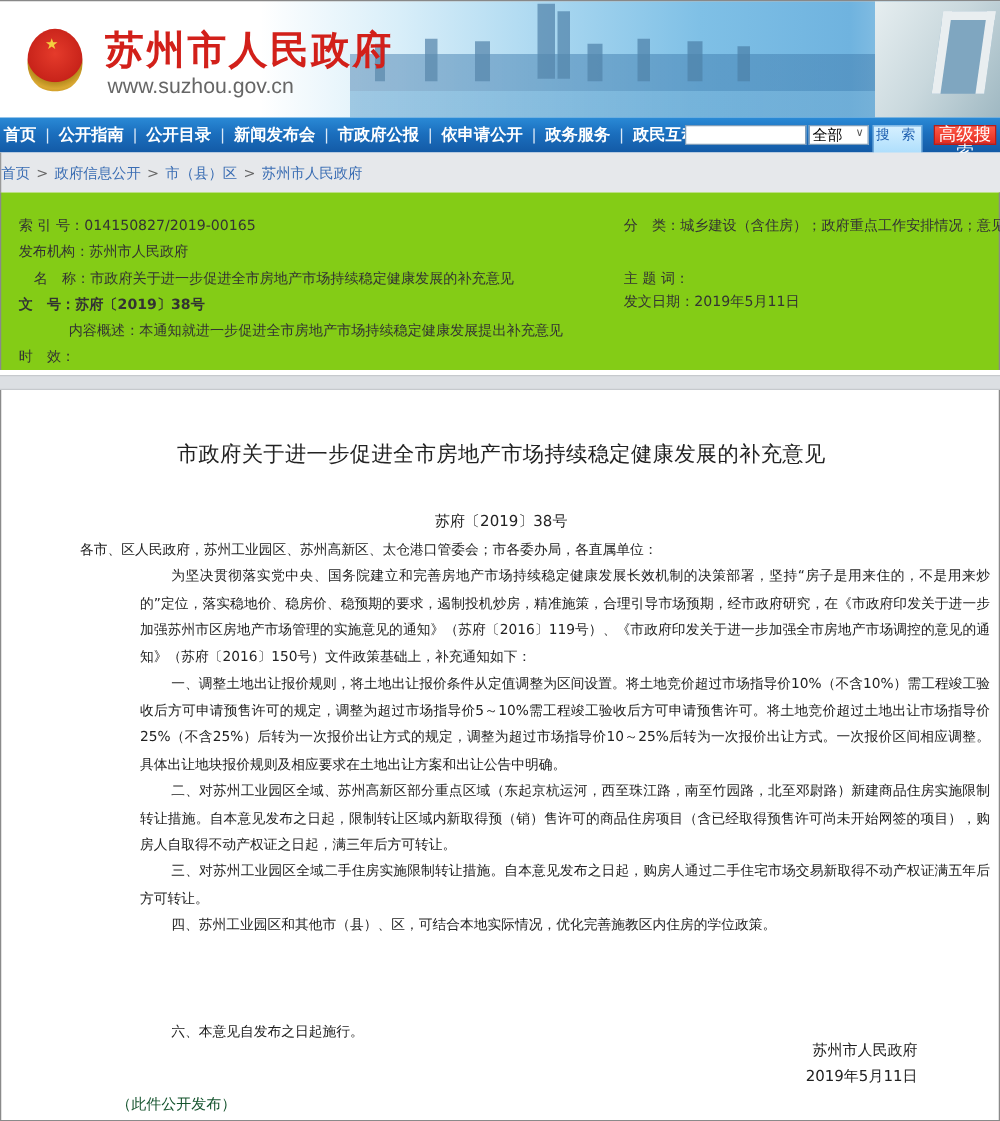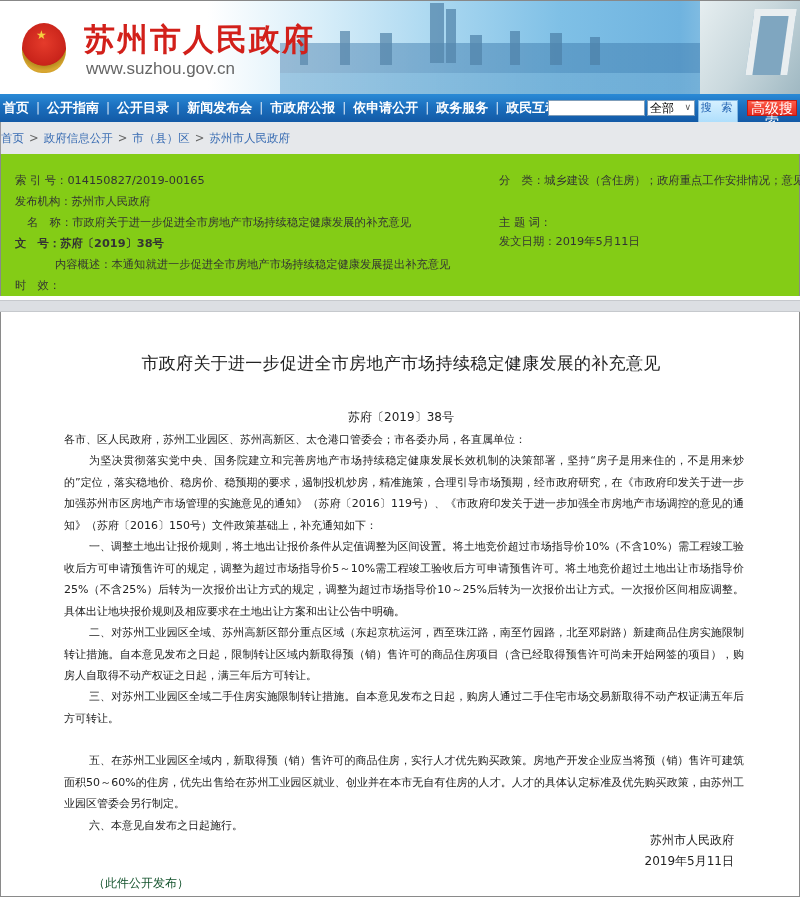--- a/index.html
+++ b/index.html
@@ -105,21 +105,21 @@
   }
   .doc-title {
     position: absolute; left: 0; top: 40px; width: 800px; text-align: center;
     font-size: 17px; color: #222; letter-spacing: 0.3px;
   }
   .doc-number { position: absolute; left: 0; top: 97px; width: 800px; text-align: center; font-size: 12px; color: #222; }
   .para {
     position: absolute; left: 63px; width: 680px; font-size: 11px; line-height: 21.5px; color: #222;
     text-align: justify;
   }
-  .indent { text-indent: 25px; }
+  .indent { text-indent: 25px; margin-left: 48px; }
   .sign { position: absolute; right: 65px; font-size: 12px; color: #222; text-align: right; }
   .note { position: absolute; left: 92px; font-size: 12px; color: #14532d; }
 </style>
 </head>
 <body>
 
 <div class="banner">
   <div class="skyline">
     <div class="tower" style="left:150px;top:-18px;width:14px;height:60px;"></div>
     <div class="tower" style="left:166px;top:-12px;width:10px;height:54px;"></div>
@@ -211,19 +211,19 @@
 
 <div class="doc">
   <div class="doc-title">市政府关于进一步促进全市房地产市场持续稳定健康发展的补充意见</div>
   <div class="doc-number">苏府〔2019〕38号</div>
 
   <div class="para" style="top:117px;">各市、区人民政府，苏州工业园区、苏州高新区、太仓港口管委会；市各委办局，各直属单位：</div>
   <div class="para indent" style="top:138px;">为坚决贯彻落实党中央、国务院建立和完善房地产市场持续稳定健康发展长效机制的决策部署，坚持“房子是用来住的，不是用来炒的”定位，落实稳地价、稳房价、稳预期的要求，遏制投机炒房，精准施策，合理引导市场预期，经市政府研究，在《市政府印发关于进一步加强苏州市区房地产市场管理的实施意见的通知》（苏府〔2016〕119号）、《市政府印发关于进一步加强全市房地产市场调控的意见的通知》（苏府〔2016〕150号）文件政策基础上，补充通知如下：</div>
   <div class="para indent" style="top:224px;">一、调整土地出让报价规则，将土地出让报价条件从定值调整为区间设置。将土地竞价超过市场指导价10%（不含10%）需工程竣工验收后方可申请预售许可的规定，调整为超过市场指导价5～10%需工程竣工验收后方可申请预售许可。将土地竞价超过土地出让市场指导价25%（不含25%）后转为一次报价出让方式的规定，调整为超过市场指导价10～25%后转为一次报价出让方式。一次报价区间相应调整。具体出让地块报价规则及相应要求在土地出让方案和出让公告中明确。</div>
   <div class="para indent" style="top:374px;">三、对苏州工业园区全域二手住房实施限制转让措施。自本意见发布之日起，购房人通过二手住宅市场交易新取得不动产权证满五年后方可转让。</div>
   <div class="para indent" style="top:310px;">二、对苏州工业园区全域、苏州高新区部分重点区域（东起京杭运河，西至珠江路，南至竹园路，北至邓尉路）新建商品住房实施限制转让措施。自本意见发布之日起，限制转让区域内新取得预（销）售许可的商品住房项目（含已经取得预售许可尚未开始网签的项目），购房人自取得不动产权证之日起，满三年后方可转让。</div>
-  <div class="para indent" style="top:438px;">五、在苏州工业园区全域内，新取得预（销）售许可的商品住房，实行人才优先购买政策。房地产开发企业应当将预（销）售许可建筑面积50～60%的住房，优先出售给在苏州工业园区就业、创业并在本市无自有住房的人才。人才的具体认定标准及优先购买政策，由苏州工业园区管委会另行制定。</div>
+  <div class="para indent" style="top:417px;">四、苏州工业园区和其他市（县）、区，可结合本地实际情况，优化完善施教区内住房的学位政策。</div>
   <div class="para indent" style="top:503px;">六、本意见自发布之日起施行。</div>
 
   <div class="sign" style="top:520px;">苏州市人民政府</div>
   <div class="sign" style="top:541px;">2019年5月11日</div>
   <div class="note" style="top:563px;">（此件公开发布）</div>
 </div>
 
 </body></html>

